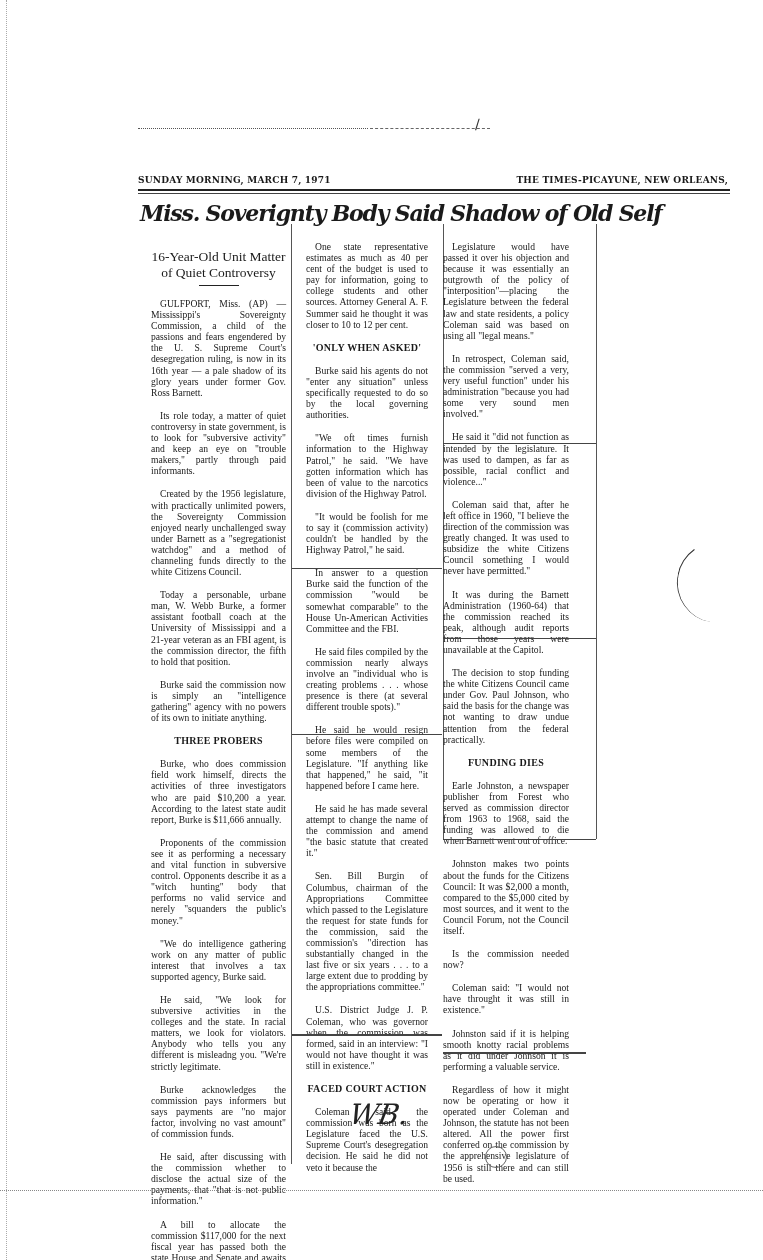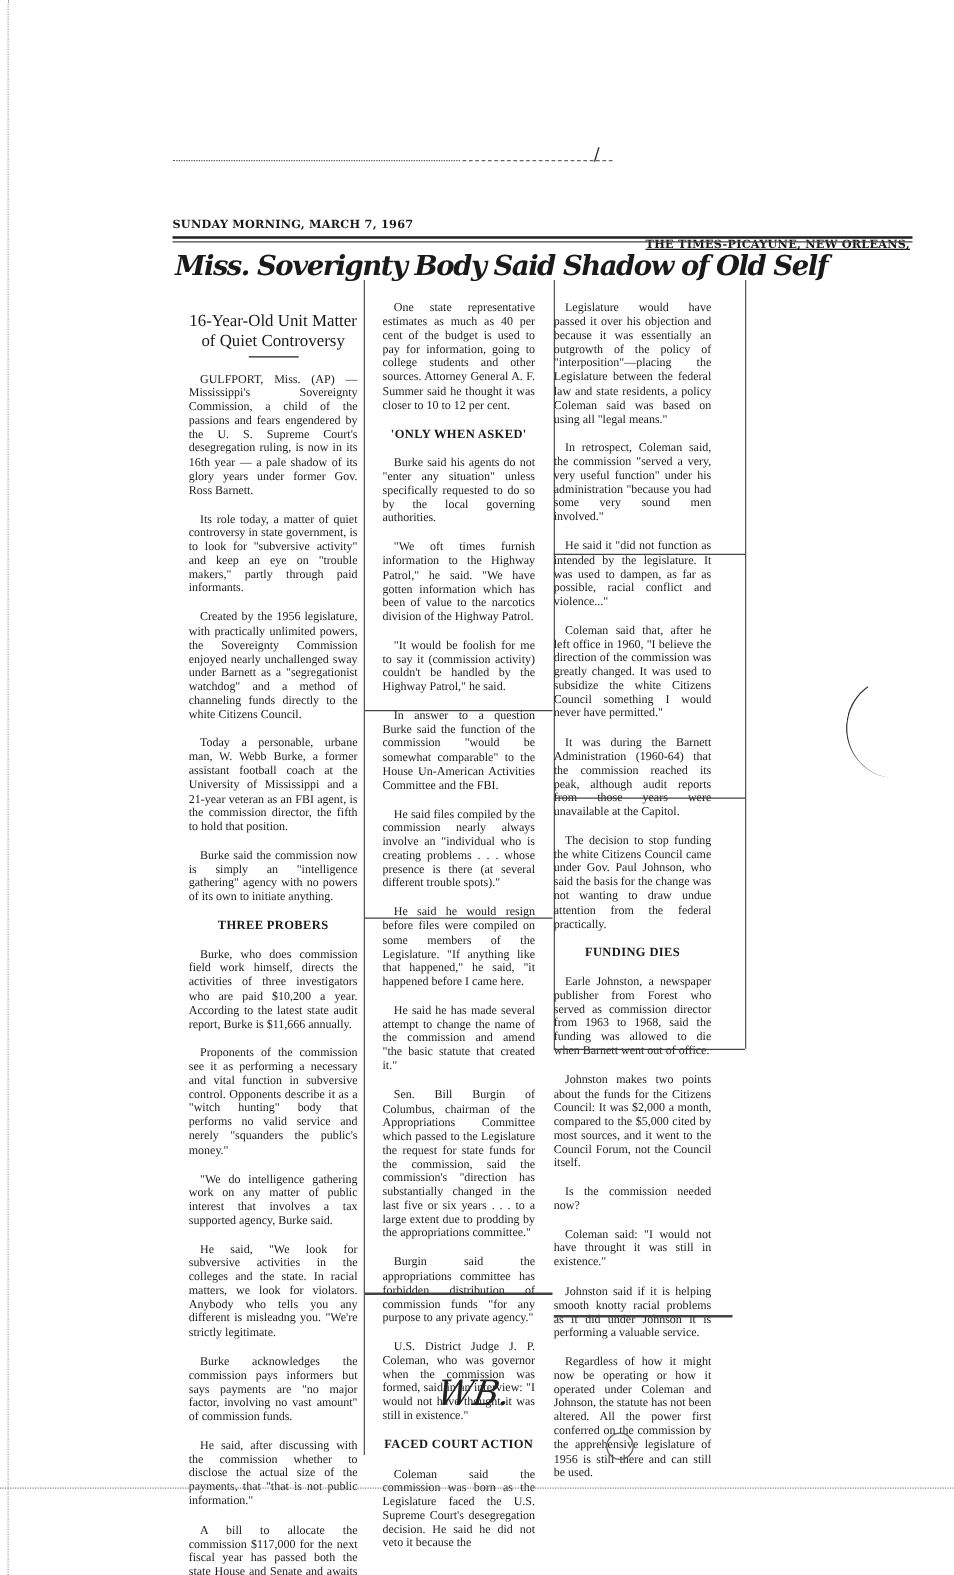--- a/index.html
+++ b/index.html
@@ -2,21 +2,21 @@
 <html><head>
 <meta charset="utf-8">
 <style>
   html, body { margin:0; padding:0; background:#fff; }
   body { width:763px; height:1260px; position:relative; overflow:hidden; font-family:"DejaVu Serif", serif; color:#1a1a1a; }
   .scan-line { position:absolute; left:138px; top:128px; width:230px; border-top:1px dotted #555; }
   .scan-line2 { position:absolute; left:370px; top:128px; width:120px; border-top:1px dashed #666; }
   .scan-check { position:absolute; left:475px; top:116px; font-size:14px; color:#333; font-family:"DejaVu Sans", sans-serif; }
   .dateline { position:absolute; top:175px; left:138px; width:590px; font-family:"DejaVu Serif", serif; font-weight:bold; font-size:9px; letter-spacing:0.2px; }
   .dateline .left { position:absolute; left:0; top:0; }
-  .dateline .right { position:absolute; right:0; top:16px;text-decoration:underline; }
+  .dateline .right { position:absolute; right:0; top:0; }
   .rule1 { position:absolute; left:138px; top:189px; width:592px; border-top:2px solid #222; }
   .rule2 { position:absolute; left:138px; top:193px; width:592px; border-top:1px solid #444; }
   .headline { position:absolute; left:140px; top:200px; font-family:"DejaVu Serif", serif; font-style:italic; font-weight:bold; font-size:22px; letter-spacing:-1.2px; white-space:nowrap; }
   .col { position:absolute; font-family:"Liberation Serif", serif; font-size:9.6px; line-height:11.1px; text-align:justify; }
   .col p { margin:12px; text-indent:9px; }
   .col .sub { text-align:center; font-weight:bold; text-indent:0; margin:2px 0 1px; font-size:10px; letter-spacing:0.3px; }
   .deck { text-align:center; font-size:13.5px; line-height:16px; margin:13px 0 4px; }
   .deck-rule { width:40px; margin:2px auto 6px; border-top:1px solid #222; }
   .c1 { left:139px; top:236px; width:159px; }
   .c2 { left:294px; top:229px; width:146px; }
@@ -31,21 +31,21 @@
 </style>
 </head>
 <body>
 
 <div class="edge-dots"></div>
 <div class="scan-line"></div>
 <div class="scan-line2"></div>
 <div class="scan-check">∕</div>
 
 <div class="dateline">
-  <span class="left">SUNDAY MORNING, MARCH 7, 1967</span>
+  <span class="left">SUNDAY MORNING, MARCH 7, 1971</span>
   <span class="right">THE TIMES-PICAYUNE, NEW ORLEANS,</span>
 </div>
 <div class="rule1"></div>
 <div class="rule2"></div>
 
 <div class="headline">Miss. Soverignty Body Said Shadow of Old Self</div>
 
 <div class="col c1">
   <div class="deck">
     <div>16-Year-Old Unit Matter</div>
@@ -73,21 +73,20 @@
   <p>One state representative estimates as much as 40 per cent of the budget is used to pay for information, going to college students and other sources. Attorney General A. F. Summer said he thought it was closer to 10 to 12 per cent.</p>
   <p class="sub">'ONLY WHEN ASKED'</p>
   <p>Burke said his agents do not "enter any situation" unless specifically requested to do so by the local governing authorities.</p>
   <p>"We oft times furnish information to the Highway Patrol," he said. "We have gotten information which has been of value to the narcotics division of the Highway Patrol.</p>
   <p>"It would be foolish for me to say it (commission activity) couldn't be handled by the Highway Patrol," he said.</p>
   <p>In answer to a question Burke said the function of the commission "would be somewhat comparable" to the House Un-American Activities Committee and the FBI.</p>
   <p>He said files compiled by the commission nearly always involve an "individual who is creating problems . . . whose presence is there (at several different trouble spots)."</p>
   <p>He said he would resign before files were compiled on some members of the Legislature. "If anything like that happened," he said, "it happened before I came here.</p>
   <p>He said he has made several attempt to change the name of the commission and amend "the basic statute that created it."</p>
   <p>Sen. Bill Burgin of Columbus, chairman of the Appropriations Committee which passed to the Legislature the request for state funds for the commission, said the commission's "direction has substantially changed in the last five or six years . . . to a large extent due to prodding by the appropriations committee."</p>
-  <p>Burgin said the appropriations committee has forbidden distribution of commission funds "for any purpose to any private agency."</p>
   <p>U.S. District Judge J. P. Coleman, who was governor when the commission was formed, said in an interview: "I would not have thought it was still in existence."</p>
   <p class="sub">FACED COURT ACTION</p>
   <p>Coleman said the commission was born as the Legislature faced the U.S. Supreme Court's desegregation decision. He said he did not veto it because the</p>
 </div>
 
 <div class="hr" style="left:292px; top:568px; width:150px;"></div>
 <div class="hr" style="left:292px; top:734px; width:150px;"></div>
 <div class="hr" style="left:292px; top:1034px; width:150px; border-top-width:2px;"></div>
 
 <div class="vr" style="left:443px; top:224px; height:615px;"></div>

